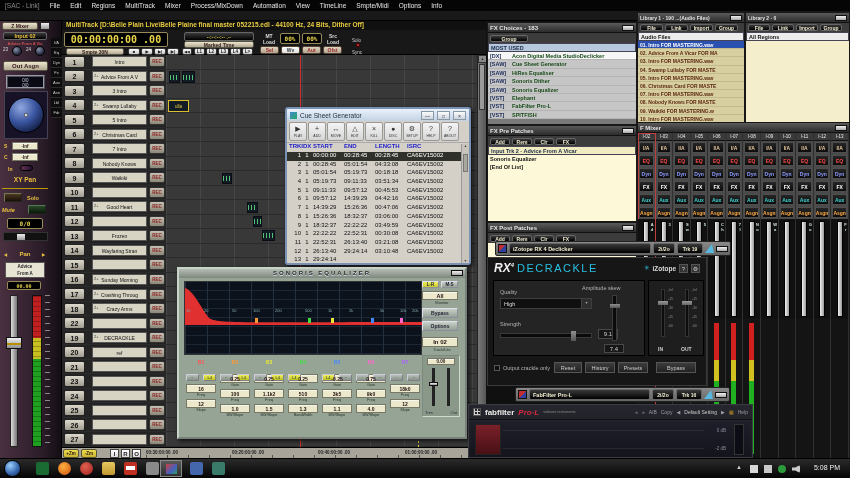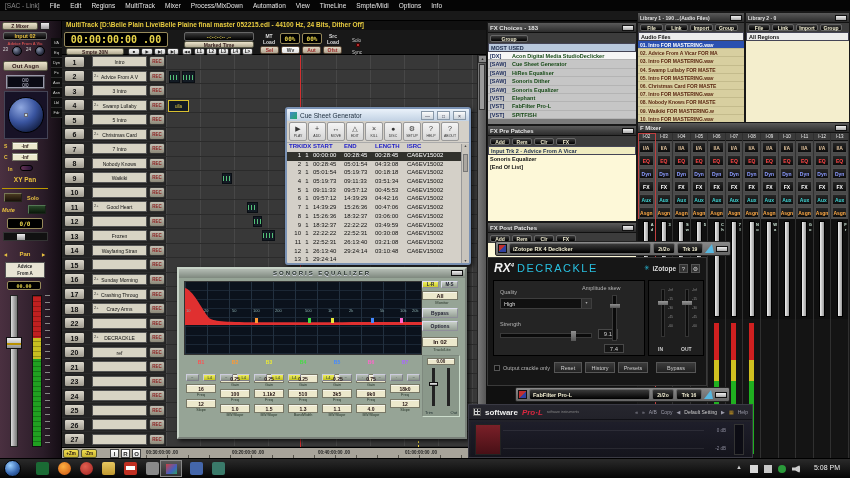--- a/index.html
+++ b/index.html
@@ -1388,21 +1388,21 @@
       <span class="plgicon"></span>
       <span class="blk" style="flex:1;height:11px;line-height:10px;font-size:5.5px;text-align:left;padding-left:3px">FabFilter Pro-L</span>
       <span class="blk" style="width:22px;height:11px;line-height:10px">2i/2o</span>
       <span class="blk" style="width:26px;height:11px;line-height:10px">Trk 16</span>
       <span class="sawlogo"></span>
       <span class="minbox"></span>
     </div>
     <div id="ffbody">
       <div id="ffhd">
         <span class="ffgrid"></span>
-        <span class="ffbrand">software</span>
+        <span class="ffbrand">fabfilter</span>
         <span class="ffprod">Pro·L</span>
         <span class="ffsub">software instruments</span>
         <span style="flex:1"></span>
         <span class="fftool">«</span>
         <span class="fftool">»</span>
         <span class="fftool">A/B</span>
         <span class="fftool">Copy</span>
         <span class="fftool">◀</span>
         <span class="fftool" style="color:#ccc">Default Setting</span>
         <span class="fftool">▶</span>

